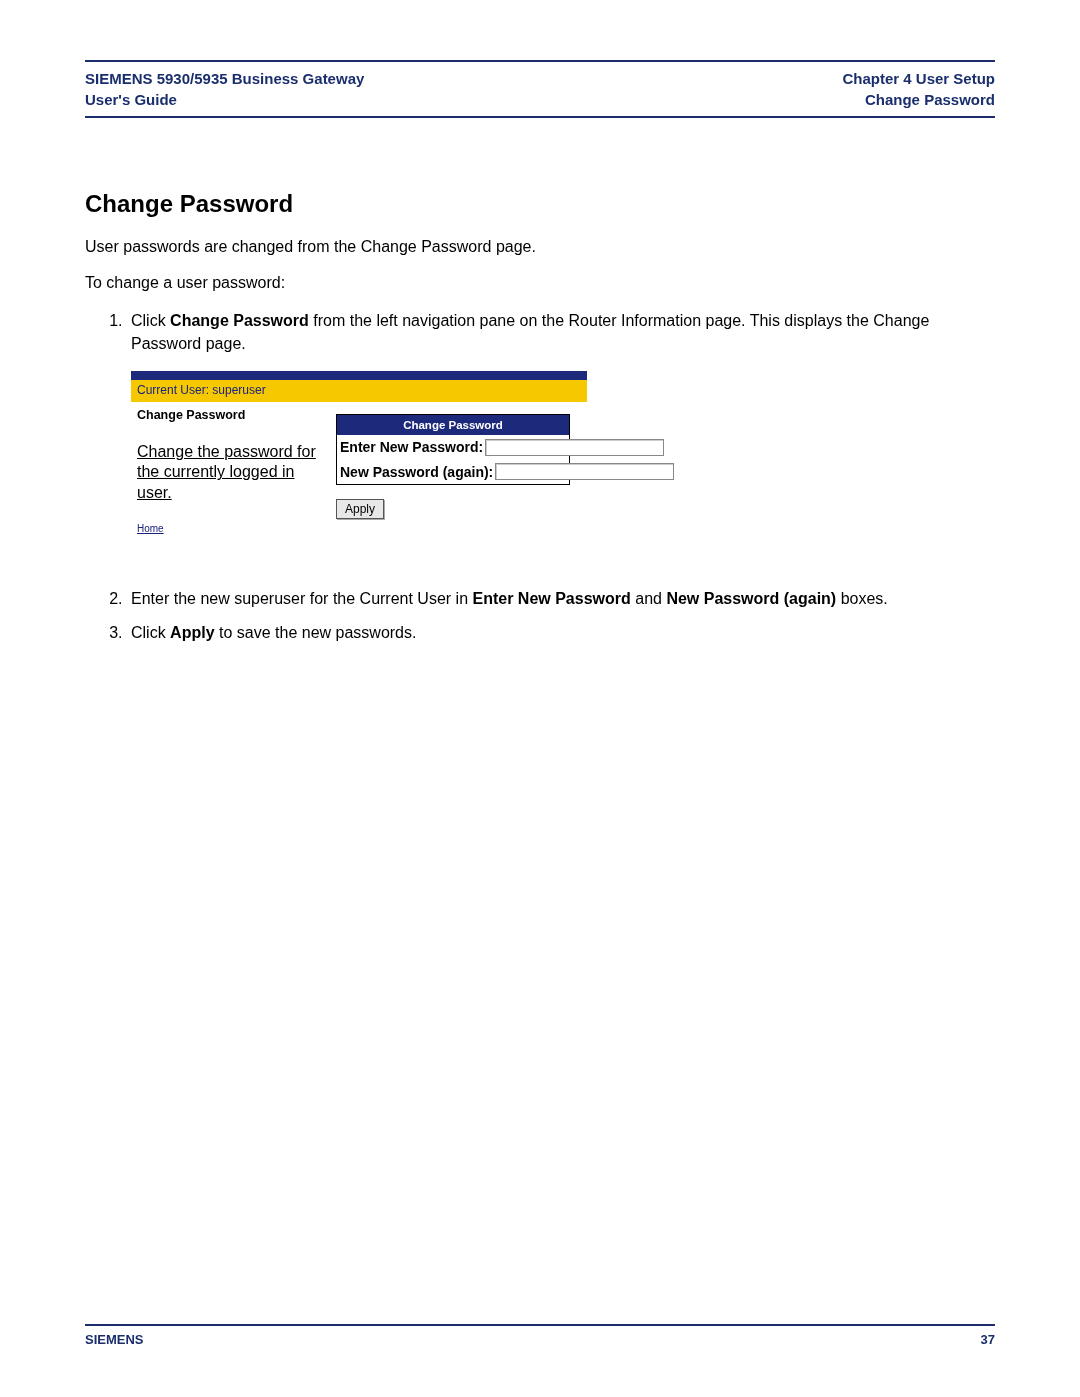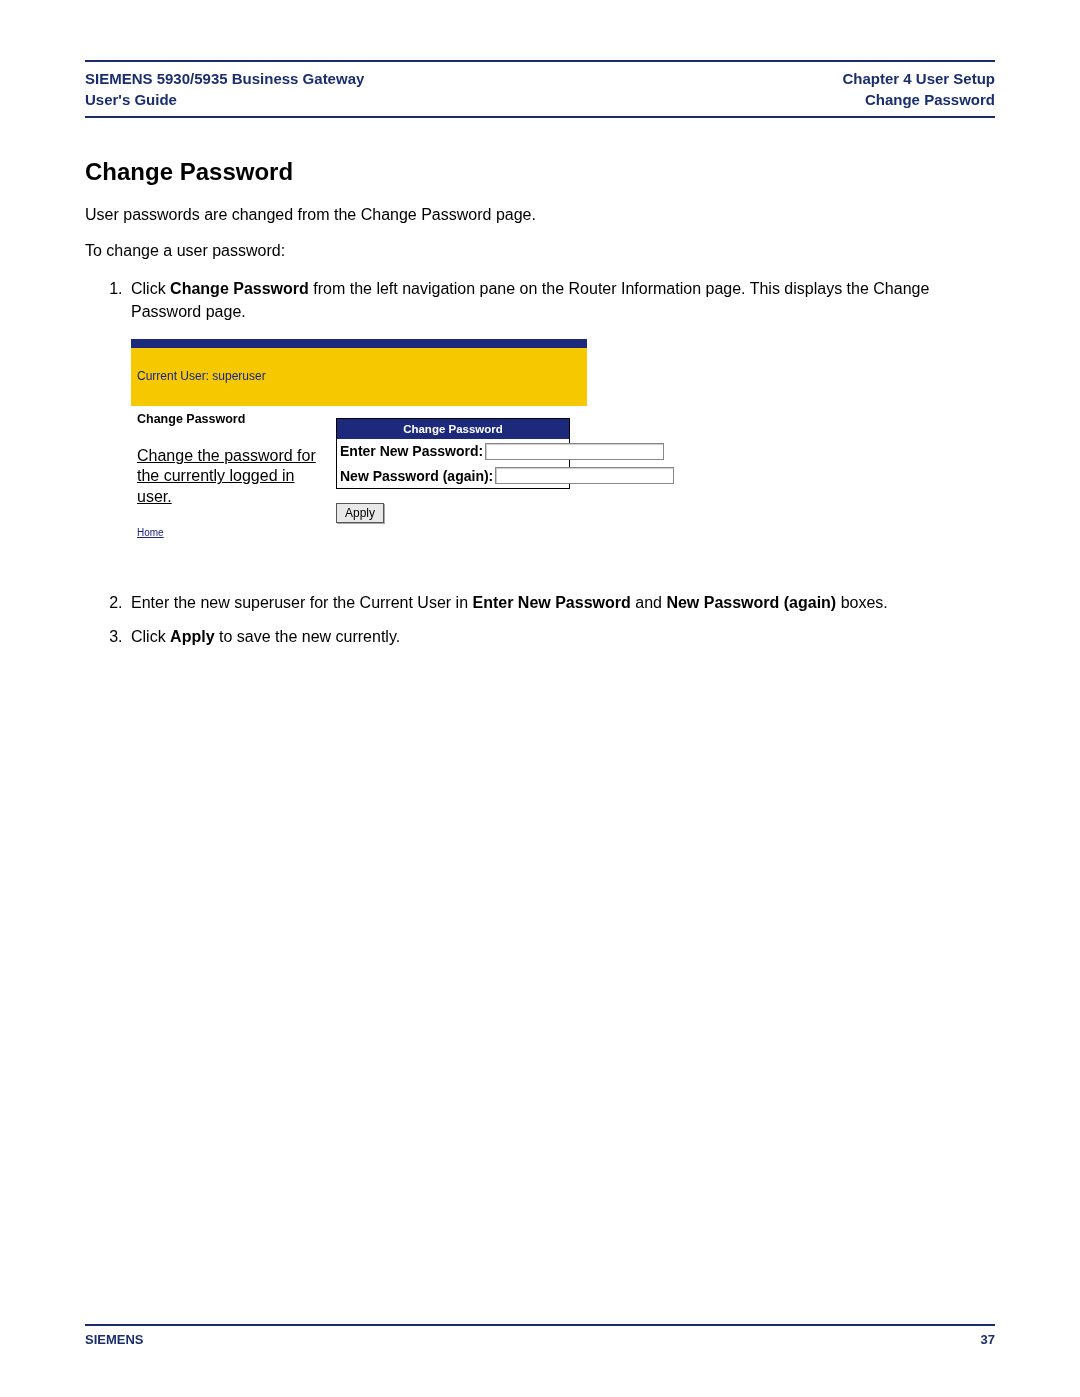--- a/index.html
+++ b/index.html
@@ -12,20 +12,21 @@
       background: #fff;
       width: 1080px;
       height: 1397px;
       position: relative;
     }
     .page {
       padding: 60px 85px 50px 85px;
       height: 100%;
       display: flex;
       flex-direction: column;
+      gap: 32px;
     }
     .header {
       border-top: 2px solid #1a2e6e;
       border-bottom: 2px solid #1a2e6e;
       padding: 6px 0;
       display: flex;
       justify-content: space-between;
       align-items: flex-start;
     }
     .header-left {
@@ -75,21 +76,21 @@
       margin: 16px 0 30px 0;
       width: 456px;
     }
     .ss-band {
       background: #1d2a7c;
       height: 9px;
       width: 100%;
     }
     .ss-yellow {
       background: #f5c800;
-      padding: 20px 6px;
+      padding: 2px 6px;
       font-size: 12px;
       color: #1a237e;
       font-family: Arial, sans-serif;
     }
     .ss-body {
       display: flex;
       background: #fff;
     }
     .ss-left {
       width: 205px;
@@ -219,21 +220,21 @@
               </div>
               <button class="ss-apply">Apply</button>
             </div>
           </div>
         </div>
       </li>
       <li>
         <span>Enter the new superuser for the Current User in </span><span class="bold">Enter New Password</span><span> and </span><span class="bold">New Password (again)</span><span> boxes.</span>
       </li>
       <li>
-        <span>Click </span><span class="bold">Apply</span><span> to save the new currently.</span>
+        <span>Click </span><span class="bold">Apply</span><span> to save the new passwords.</span>
       </li>
     </ol>
   </div>
 
   <div class="footer">
     <div>SIEMENS</div>
     <div>37</div>
   </div>
 </div>
 

